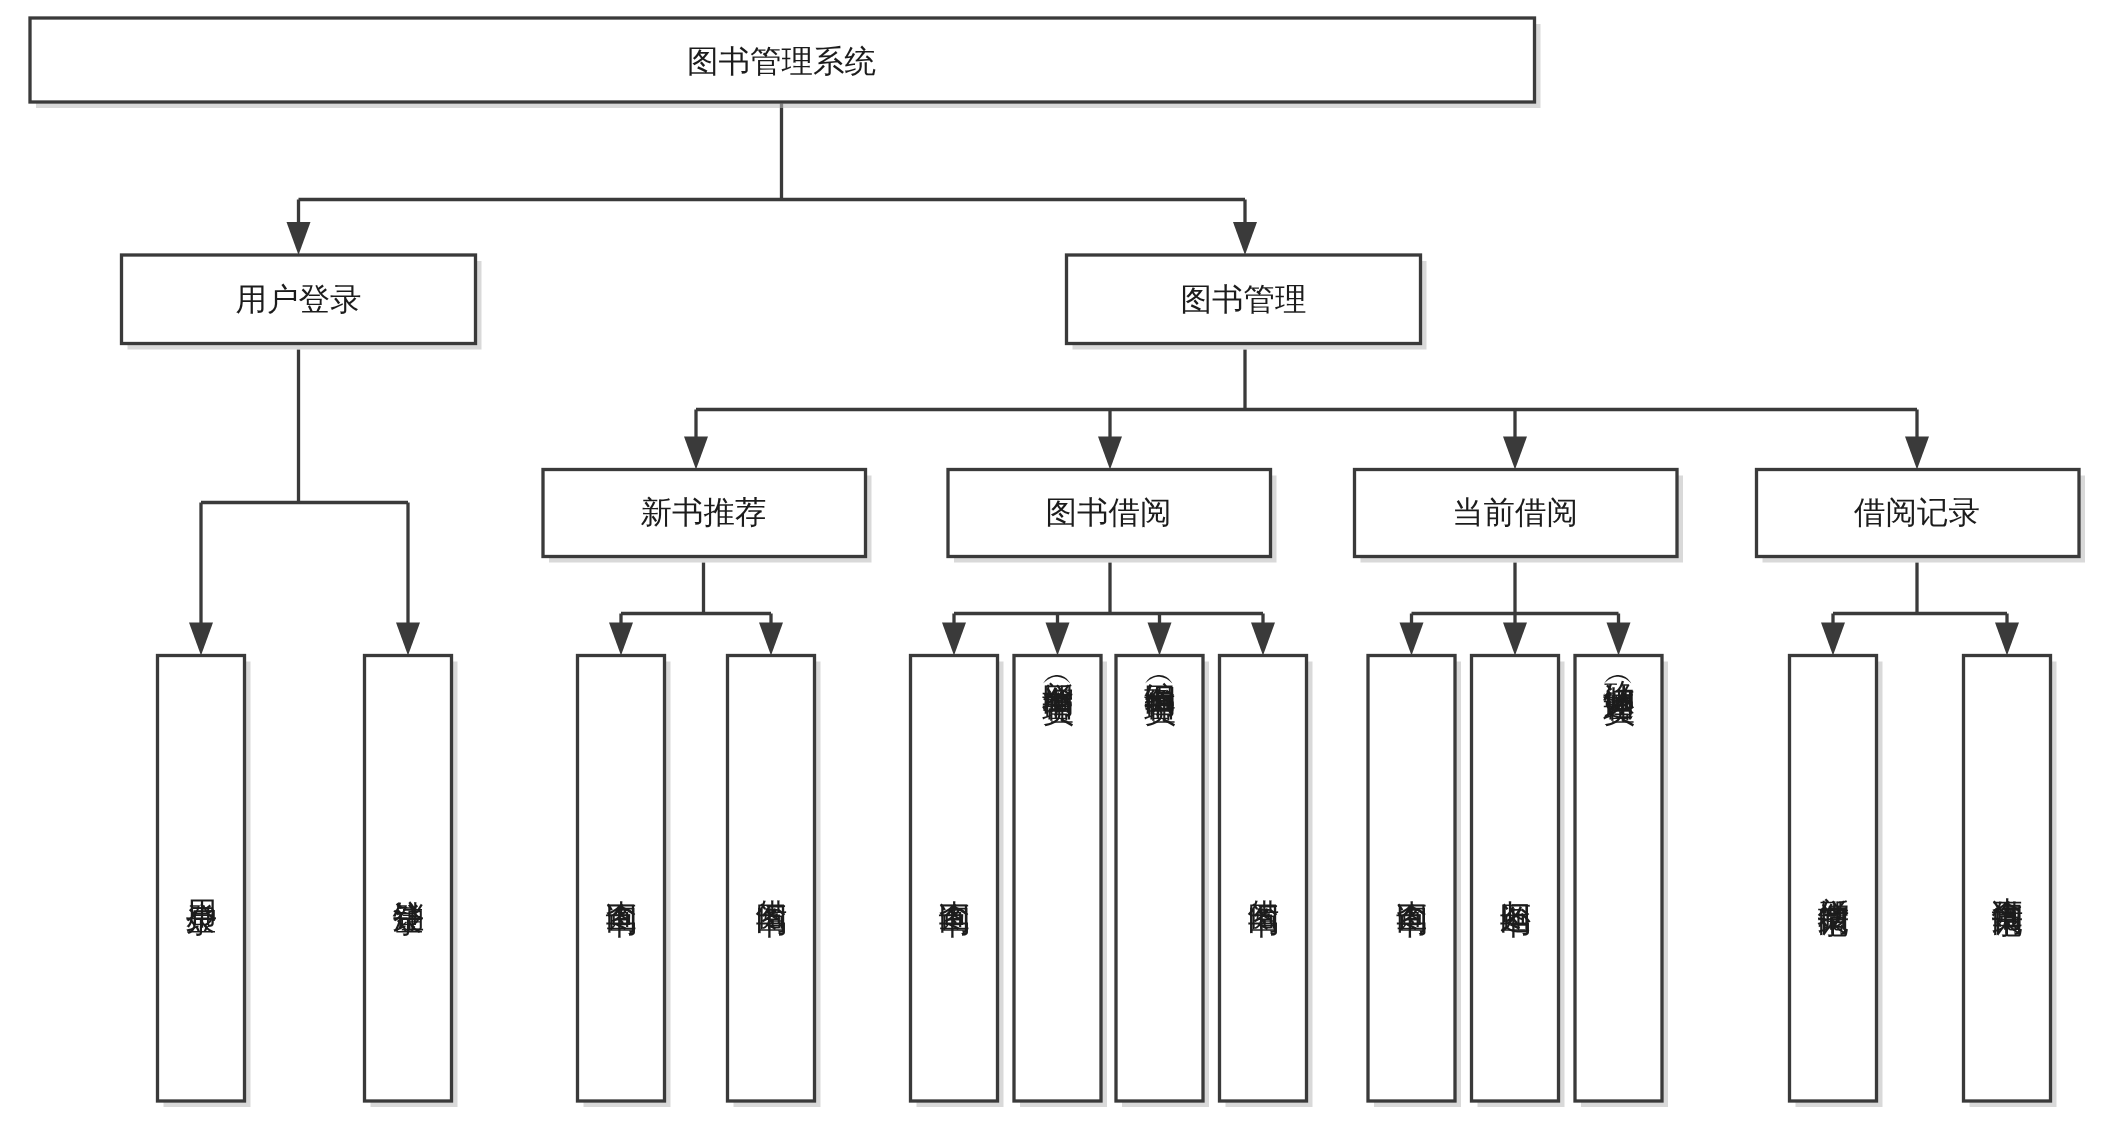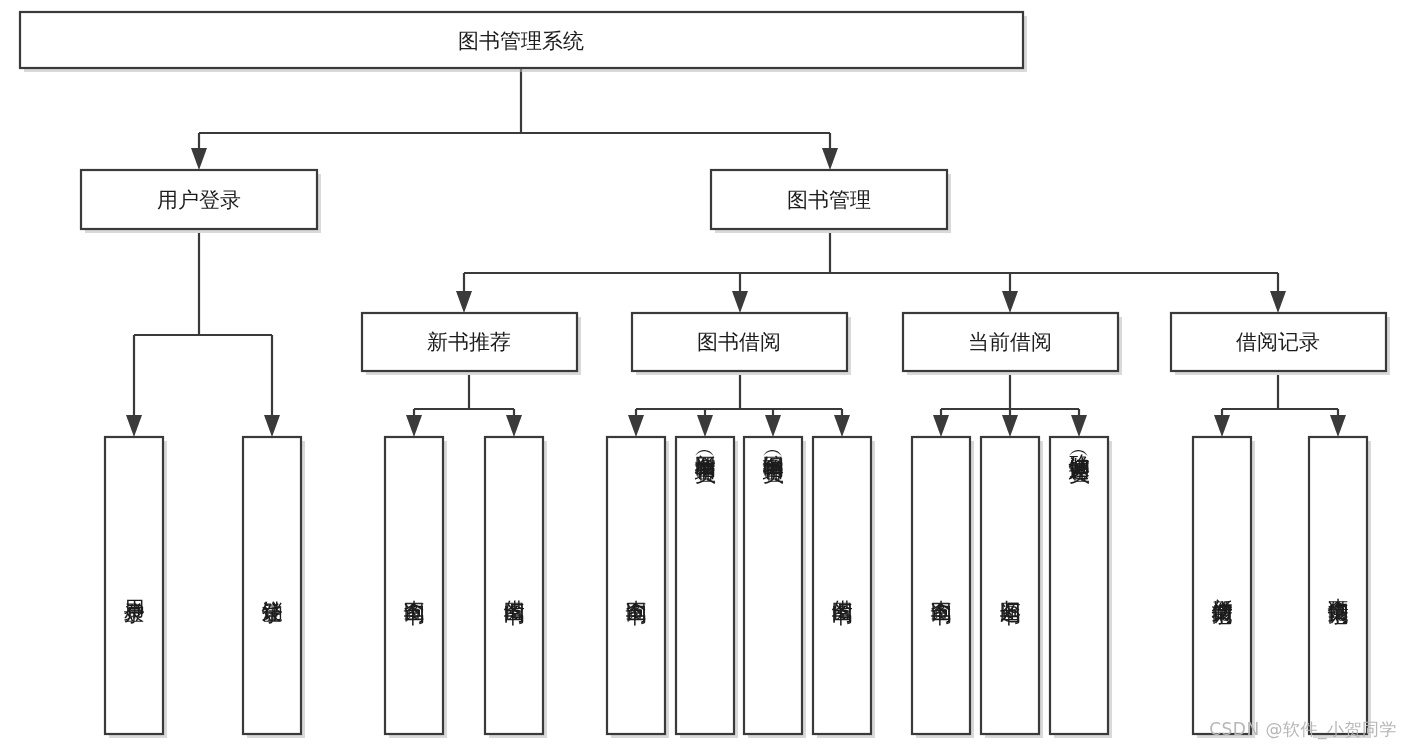--- a/index.html
+++ b/index.html
@@ -279,15 +279,14 @@
   <div class="leaf-label-wrap" style="left:1050px; top:437px; width:58px; height:297px; align-items:flex-start;">
     <span class="leaf-label">确认归还（管理员）</span>
   </div>
   <div class="leaf-label-wrap" style="left:1193px; top:437px; width:58px; height:297px;">
     <span class="leaf-label">新增借阅记录</span>
   </div>
   <div class="leaf-label-wrap" style="left:1309px; top:437px; width:58px; height:297px;">
     <span class="leaf-label">查询借阅记录</span>
   </div>
 
-  <div class="watermark">CSDN @软件_小贺同学</div>
 
 </div>
 
 </body></html>

